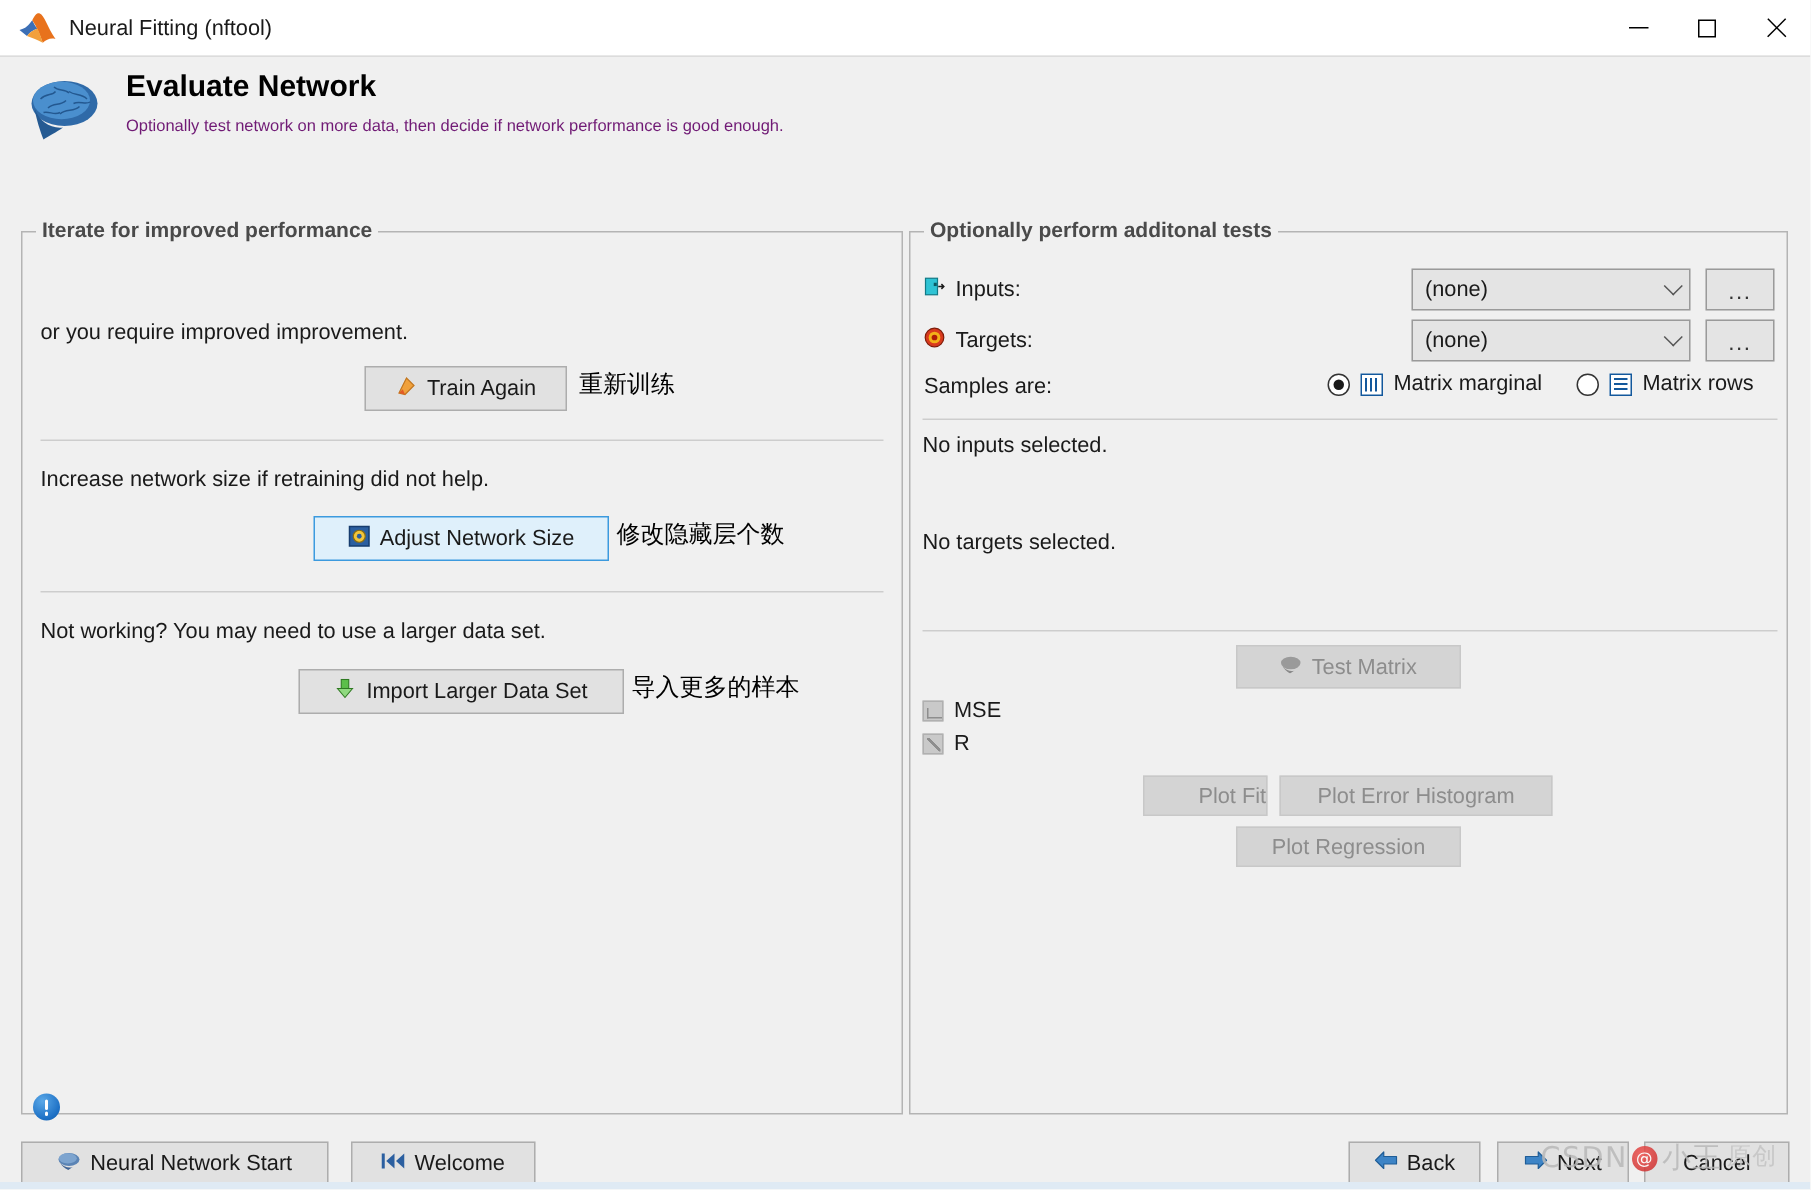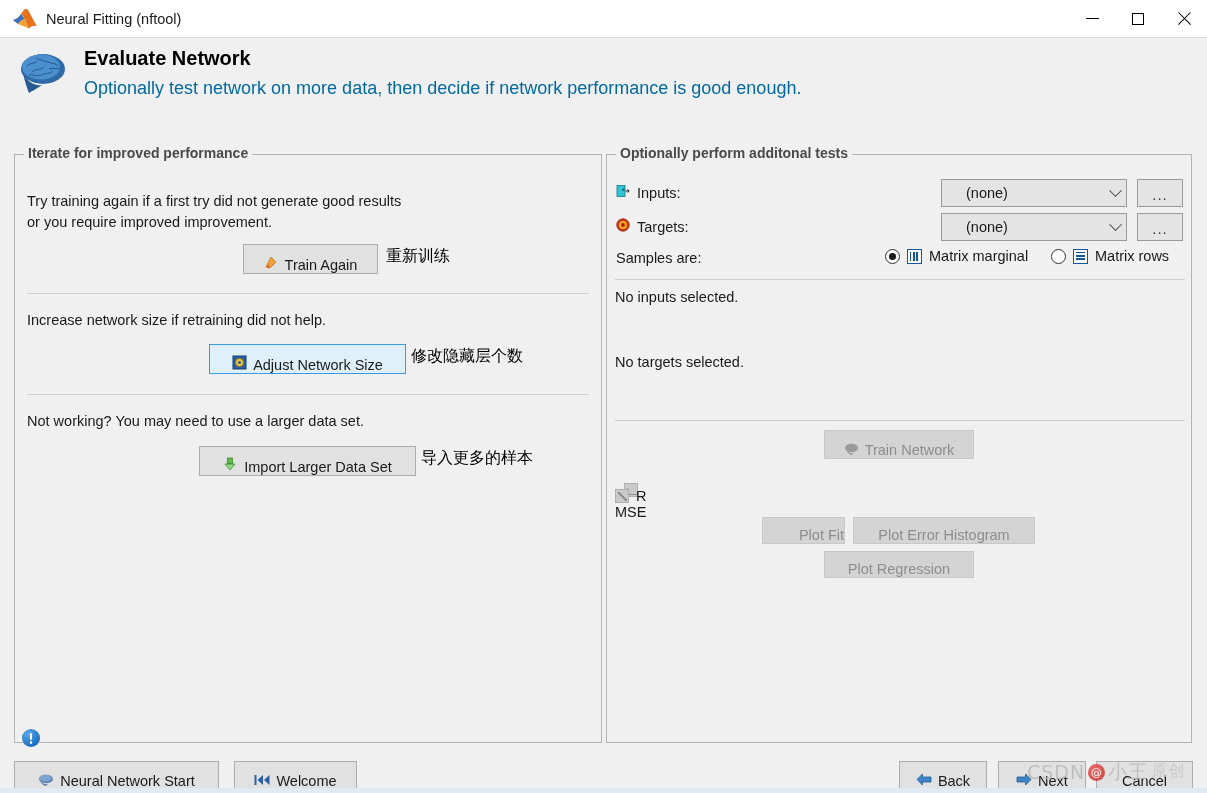--- a/index.html
+++ b/index.html
@@ -56,21 +56,21 @@
   .brain-big {
     position: absolute; left: 18px; top: 12px;
     width: 50px; height: 44px;
   }
   .hdr-title {
     position: absolute; left: 84px; top: 9px;
     font-size: 20px; font-weight: bold; color: #000;
   }
   .hdr-sub {
     position: absolute; left: 84px; top: 40px;
-    font-size: 18px; color: #0369a1;
+    font-size: 11px; color: #701a75;
   }
 
   
   .group {
     position: absolute;
     border: 1px solid #b4b4b4;
     background: #f0f0f0;
   }
   .group-title {
     position: absolute; top: -10px; left: 9px;
@@ -85,21 +85,21 @@
   .cn-note { position: absolute; font-size: 16px; color: #000; white-space: nowrap;
              font-family: "DejaVu Sans", sans-serif; }
   .hrule { position: absolute; height: 1px; background: #cdcdcd; }
 
   
   .btn {
     position: absolute;
     background: #e1e1e1;
     border: 1px solid #adadad;
     font-size: 14.5px; color: #1a1a1a;
-    display: flex; align-items: flex-end; justify-content: center;
+    display: flex; align-items: center; justify-content: center;
     gap: 6px; cursor: pointer;
     white-space: nowrap;
     font-family: "Liberation Sans", sans-serif;
   }
   .btn.focused {
     background: #dff0fb;
     border: 1.6px solid #3c9ade;
   }
   .btn.disabled {
     background: #d4d4d4; border: 1px solid #c8c8c8;
@@ -107,21 +107,21 @@
   }
 
   
   .ico { flex: none; display: inline-block; }
 
   
   .combo {
     position: absolute; height: 28px;
     background: #e4e4e4; border: 1px solid #9a9a9a;
     display: flex; align-items: center;
-    font-size: 14.5px; color: #1a1a1a; cursor: pointer; padding-left: 16px;
+    font-size: 14.5px; color: #1a1a1a; cursor: pointer;
   }
   .combo-val { padding-left: 8px; flex: 1; }
   .combo-arrow {
     width: 22px; display: flex; align-items: center; justify-content: center;
   }
   .chev {
     width: 9px; height: 9px;
     border-right: 1.4px solid #555; border-bottom: 1.4px solid #555;
     transform: rotate(45deg) translate(-2px,-2px);
   }
@@ -257,21 +257,20 @@
           </g>
         </svg>
       </div>
       <div class="hdr-title">Evaluate Network</div>
       <div class="hdr-sub">Optionally test network on more data, then decide if network performance is good enough.</div>
     </div>
 
     <div class="group" id="group-left">
       <div class="group-title">Iterate for improved performance</div>
 
-      <div class="static-text" style="left:12px; top:38px;">Try training again if a first try did not generate good results</div>
       <div class="static-text" style="left:12px; top:59px;">or you require improved improvement.</div>
 
       <div class="btn" style="left:228px; top:89px; width:135px; height:30px;">
         <span class="ico">
           <svg width="15" height="15" viewBox="0 0 15 15">
             <path d="M2 12 L7 2 L12 7 L6 13 Z" fill="#f0a13c" stroke="#c2761f" stroke-width="0.8"></path>
             <path d="M2 12 L6 13 L4.5 9.5 Z" fill="#e25a27"></path>
           </svg>
         </span>
         <span>Train Again</span>
@@ -372,24 +371,24 @@
 
       <div class="hrule" style="left:8px; top:265px; width:570px;"></div>
 
       <div class="btn disabled" style="left:217px; top:275px; width:150px; height:29px;">
         <span class="ico">
           <svg width="15" height="13" viewBox="0 0 15 13">
             <ellipse cx="7.5" cy="6" rx="6.5" ry="4.2" fill="#9a9a9a"></ellipse>
             <path d="M2 8 C4 11, 8 12, 10 11 L7 13 C5 12, 3 10, 2 8 Z" fill="#8a8a8a"></path>
           </svg>
         </span>
-        <span>Train Network</span>
-      </div>
-
-      <div class="lbl-row" style="left:8px; top:328px;flex-direction:column;">
+        <span>Test Matrix</span>
+      </div>
+
+      <div class="lbl-row" style="left:8px; top:311px;">
         <span class="tile mse"></span>
         <span>MSE</span>
       </div>
       <div class="lbl-row" style="left:8px; top:333px;">
         <span class="tile r"></span>
         <span>R</span>
       </div>
 
       <div class="btn disabled" style="left:155px; top:362px; width:83px; height:27px;padding-left:36px;">
         <span>Plot Fit</span>

